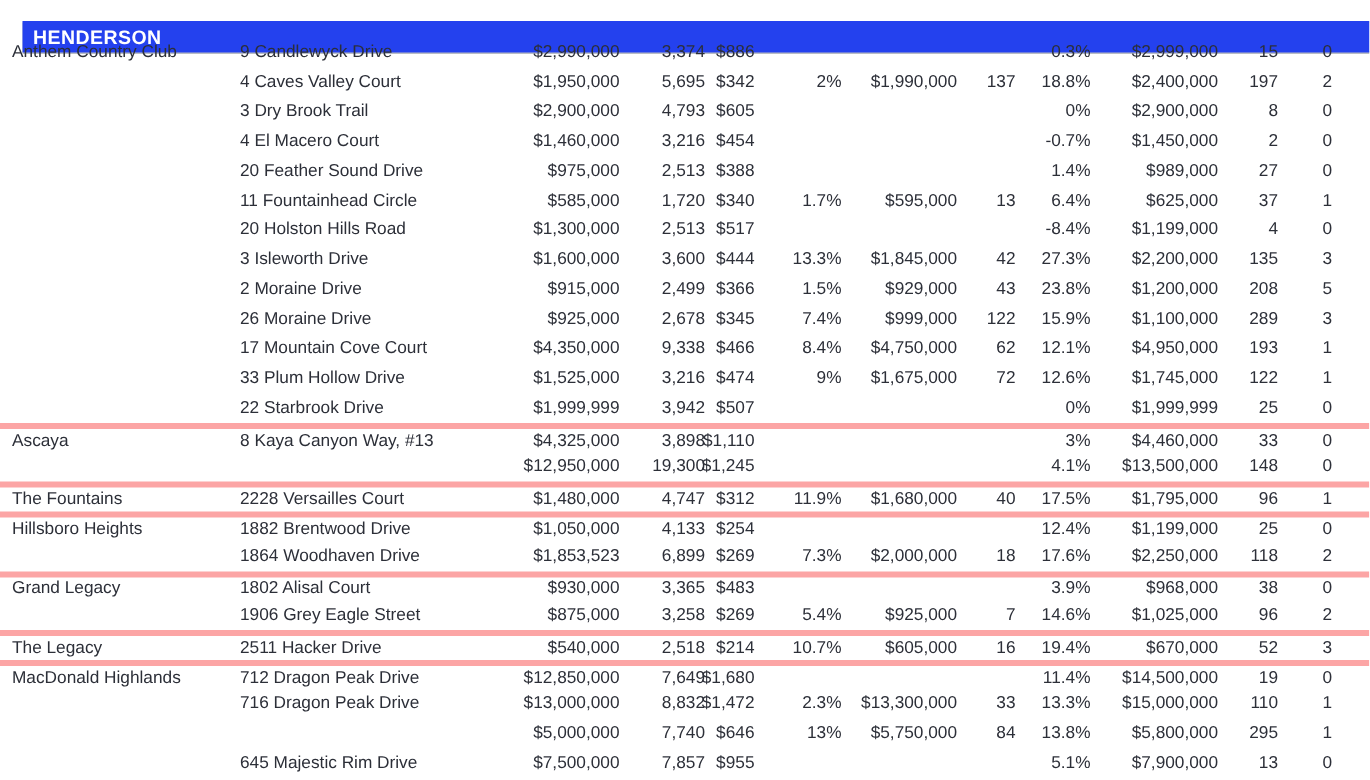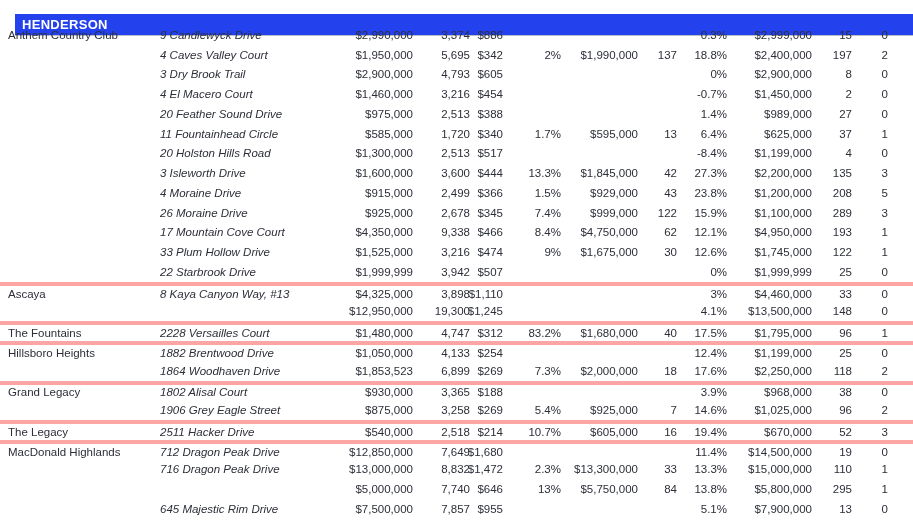--- a/index.html
+++ b/index.html
@@ -46,21 +46,21 @@
   .row.section-start { border-top: 4px solid #fca5a5; }
   .cell {
     position: absolute;
     top: 0;
     height: 100%;
     display: flex;
     align-items: center;
     white-space: nowrap;
   }
   .group { left: 8px; }
-  .addr  { left: 160px; font-style: italic; }
+  .addr  { left: 160px; }
   .num   { justify-content: flex-end; }
   .n0 { right: 500px; }
   .n1 { right: 443px; }
   .n2 { right: 410px; }
   .n3 { right: 352px; }
   .n4 { right: 275px; }
   .n5 { right: 236px; text-align: center; }
   .n6 { right: 186px; }
   .n7 { right: 101px; }
   .n8 { right: 61px; }
@@ -189,21 +189,21 @@
     <span class="cell num n4">$1,845,000</span>
     <span class="cell num n5">42</span>
     <span class="cell num n6">27.3%</span>
     <span class="cell num n7">$2,200,000</span>
     <span class="cell num n8">135</span>
     <span class="cell num n9">3</span>
   </div>
 
   <div class="row">
     <span class="cell group"></span>
-    <span class="cell addr">4 Moraine Drive</span>
+    <span class="cell addr">2 Moraine Drive</span>
     <span class="cell num n0">$915,000</span>
     <span class="cell num n1">2,499</span>
     <span class="cell num n2">$366</span>
     <span class="cell num n3">1.5%</span>
     <span class="cell num n4">$929,000</span>
     <span class="cell num n5">43</span>
     <span class="cell num n6">23.8%</span>
     <span class="cell num n7">$1,200,000</span>
     <span class="cell num n8">208</span>
     <span class="cell num n9">5</span>
@@ -240,21 +240,21 @@
   </div>
 
   <div class="row">
     <span class="cell group"></span>
     <span class="cell addr">33 Plum Hollow Drive</span>
     <span class="cell num n0">$1,525,000</span>
     <span class="cell num n1">3,216</span>
     <span class="cell num n2">$474</span>
     <span class="cell num n3">9%</span>
     <span class="cell num n4">$1,675,000</span>
-    <span class="cell num n5">30</span>
+    <span class="cell num n5">72</span>
     <span class="cell num n6">12.6%</span>
     <span class="cell num n7">$1,745,000</span>
     <span class="cell num n8">122</span>
     <span class="cell num n9">1</span>
   </div>
 
   <div class="row">
     <span class="cell group"></span>
     <span class="cell addr">22 Starbrook Drive</span>
     <span class="cell num n0">$1,999,999</span>
@@ -297,21 +297,21 @@
     <span class="cell num n8">148</span>
     <span class="cell num n9">0</span>
   </div>
 
   <div class="row section-start">
     <span class="cell group">The Fountains</span>
     <span class="cell addr">2228 Versailles Court</span>
     <span class="cell num n0">$1,480,000</span>
     <span class="cell num n1">4,747</span>
     <span class="cell num n2">$312</span>
-    <span class="cell num n3">83.2%</span>
+    <span class="cell num n3">11.9%</span>
     <span class="cell num n4">$1,680,000</span>
     <span class="cell num n5">40</span>
     <span class="cell num n6">17.5%</span>
     <span class="cell num n7">$1,795,000</span>
     <span class="cell num n8">96</span>
     <span class="cell num n9">1</span>
   </div>
 
   <div class="row section-start">
     <span class="cell group">Hillsboro Heights</span>
@@ -341,21 +341,21 @@
     <span class="cell num n7">$2,250,000</span>
     <span class="cell num n8">118</span>
     <span class="cell num n9">2</span>
   </div>
 
   <div class="row section-start">
     <span class="cell group">Grand Legacy</span>
     <span class="cell addr">1802 Alisal Court</span>
     <span class="cell num n0">$930,000</span>
     <span class="cell num n1">3,365</span>
-    <span class="cell num n2">$188</span>
+    <span class="cell num n2">$483</span>
     <span class="cell num n3"></span>
     <span class="cell num n4"></span>
     <span class="cell num n5"></span>
     <span class="cell num n6">3.9%</span>
     <span class="cell num n7">$968,000</span>
     <span class="cell num n8">38</span>
     <span class="cell num n9">0</span>
   </div>
 
   <div class="row">

